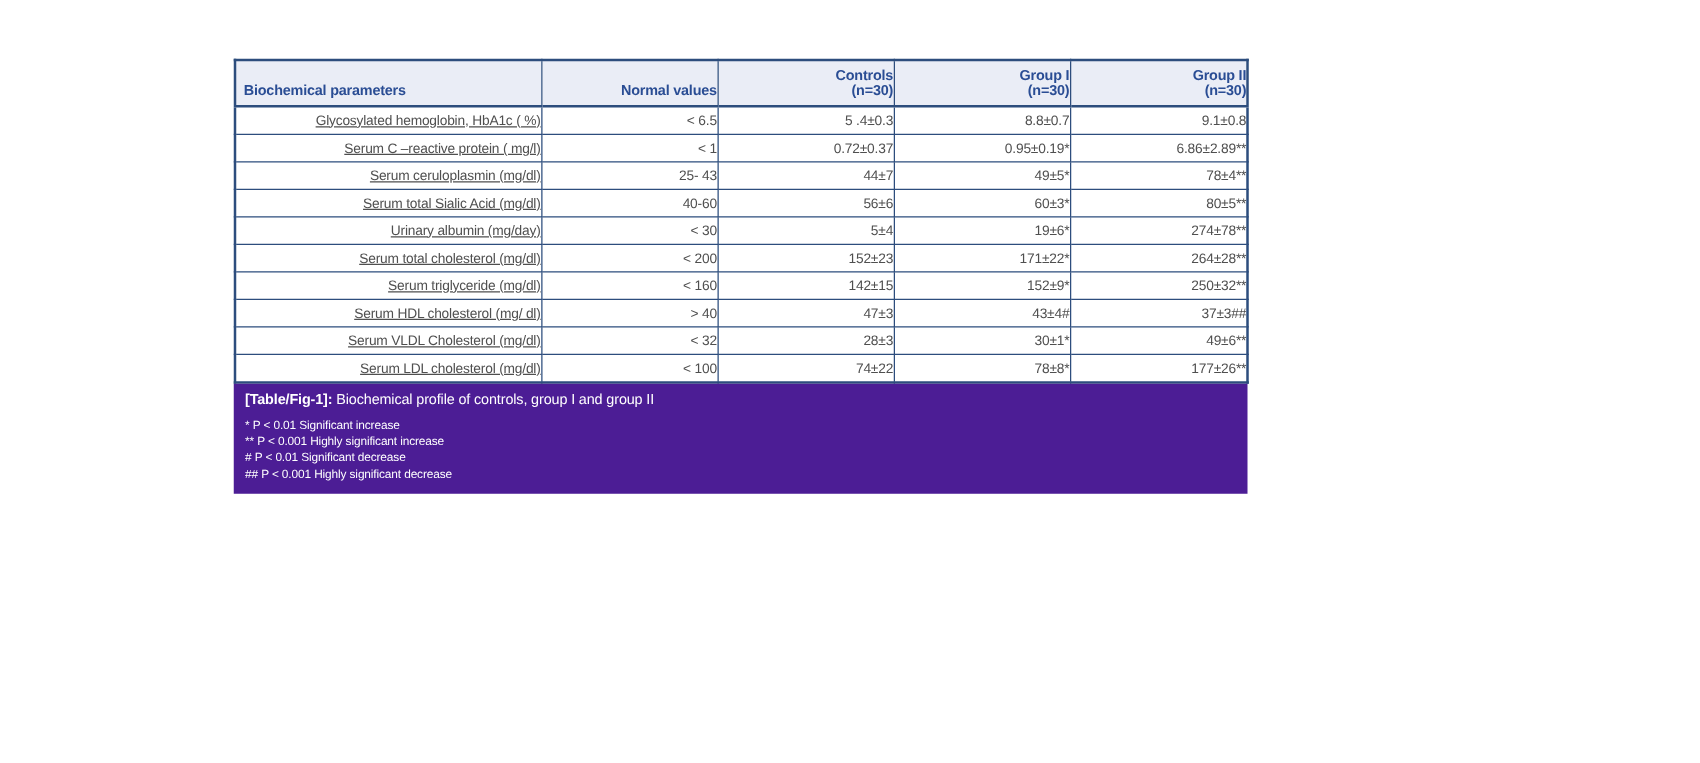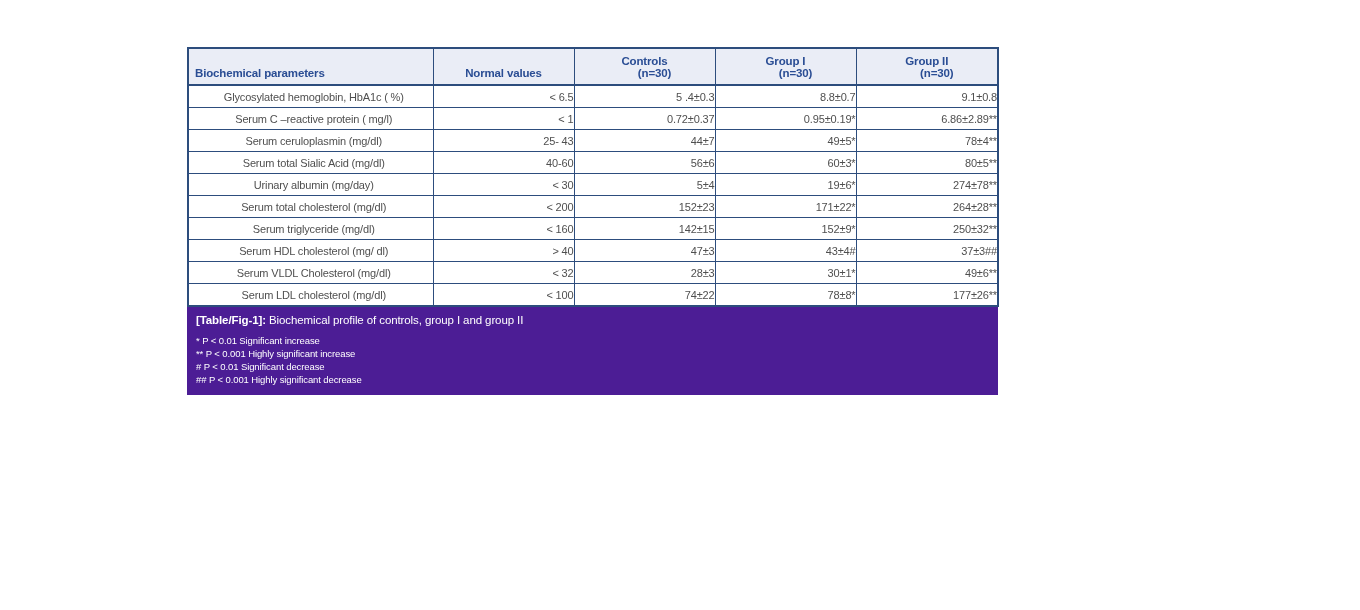--- a/index.html
+++ b/index.html
@@ -36,41 +36,42 @@
     white-space: nowrap;
   }
   thead tr {
     background: #eaedf6;
     height: 37px;
   }
   th {
     color: #2a4d94;
     font-size: 11.5px;
     font-weight: bold;
-    text-align: center;
+    text-align: right;
     vertical-align: bottom;
     padding: 0 0 5px 0;
     border-bottom: 2px solid #2d4d7d !important;
   }
   th.param {
     text-align: left;
     padding-left: 6px;
   }
   th .sub { font-weight: bold; margin-left: 20px; }
   tbody td {
     height: 21px;
     font-size: 11px;
     color: #4f4f4f;
     text-align: right;
     padding: 0;
     background: #ffffff;
   }
   tbody td.param {
-    text-align: center;
+    text-align: right;
     padding-left: 6px;
+    text-decoration: underline;
   }
   .caption-block {
     background: #4c1d95;
     color: #ffffff;
     padding: 7px 9px 9px 9px;
     letter-spacing: -0.1px;
   }
   .caption-line {
     font-size: 11.5px;
     margin-bottom: 8px;

